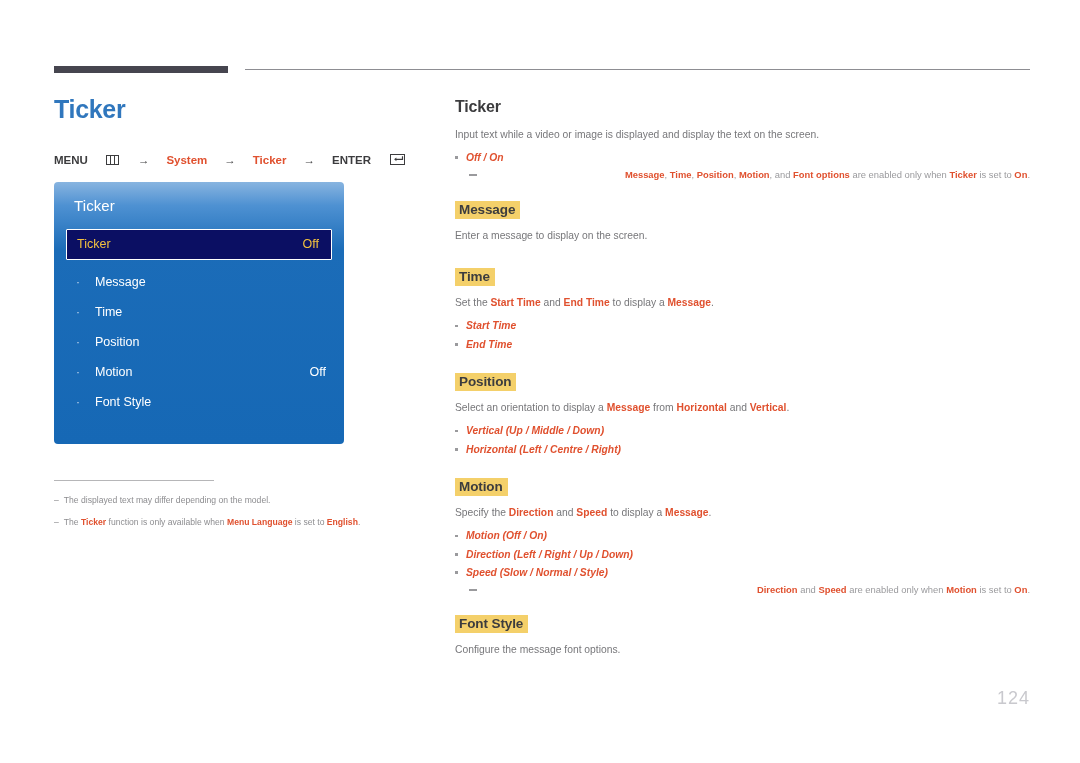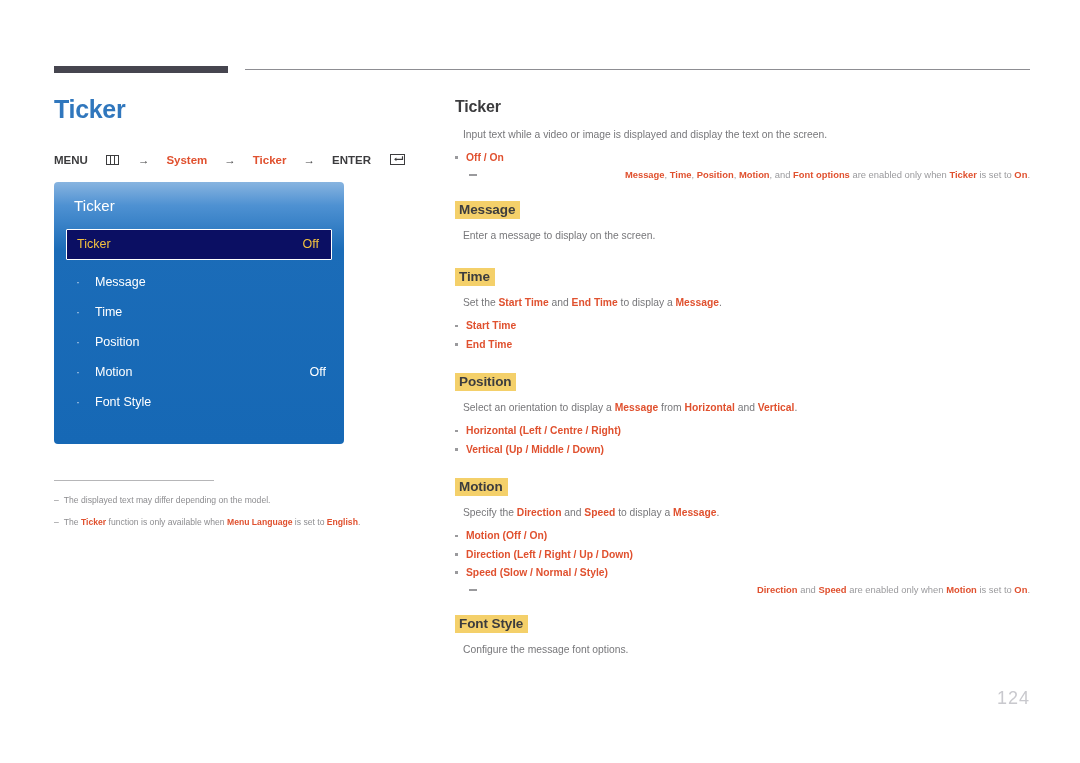--- a/index.html
+++ b/index.html
@@ -164,31 +164,32 @@
     background: #f4d06a;
     padding: 1px 5px 2px 4px;
     margin: 0 0 9px 0;
     letter-spacing: -0.1px;
   }
   .sec-spacer { height: 17px; }
   .para {
     font-size: 10.3px;
     color: #77777a;
     line-height: 1.55;
-    margin: 0 0 7px 8px;
+    margin: 0 0 7px 0;
   }
   .para b { color: #e0512f; font-weight: bold; }
   .bullet {
     font-size: 10.3px;
     color: #e0512f;
     line-height: 1.5;
     margin: 0 0 3px 0;
     padding-left: 11px;
     position: relative;
     font-weight: bold;
+    font-style: italic;
   }
   .bullet::before {
     content: "";
     position: absolute;
     left: 0px; top: 6.5px;
     width: 2.5px; height: 2.5px;
     background: #9a9a9d;
   }
   .subnote {
     font-size: 9.4px;
@@ -315,22 +316,22 @@
   <div class="sec-spacer"></div>
   <div class="sec-hl">Time</div>
   <p class="para">Set the <b>Start Time</b> and <b>End Time</b> to display a <b>Message</b>.</p>
   <div class="bullet">Start Time</div>
   <div class="bullet">End Time</div>
 
   
   <div class="sec-spacer"></div>
   <div class="sec-hl">Position</div>
   <p class="para">Select an orientation to display a <b>Message</b> from <b>Horizontal</b> and <b>Vertical</b>.</p>
+  <div class="bullet">Vertical (Up / Middle / Down)</div>
   <div class="bullet">Horizontal (Left / Centre / Right)</div>
-  <div class="bullet">Vertical (Up / Middle / Down)</div>
 
   
   <div class="sec-spacer"></div>
   <div class="sec-hl">Motion</div>
   <p class="para">Specify the <b>Direction</b> and <b>Speed</b> to display a <b>Message</b>.</p>
   <div class="bullet">Motion (Off / On)</div>
   <div class="bullet">Direction (Left / Right / Up / Down)</div>
   <div class="bullet">Speed (Slow / Normal / Style)</div>
   <div class="subnote"><b>Direction</b> and <b>Speed</b> are enabled only when <b>Motion</b> is set to <b>On</b>.</div>
 

